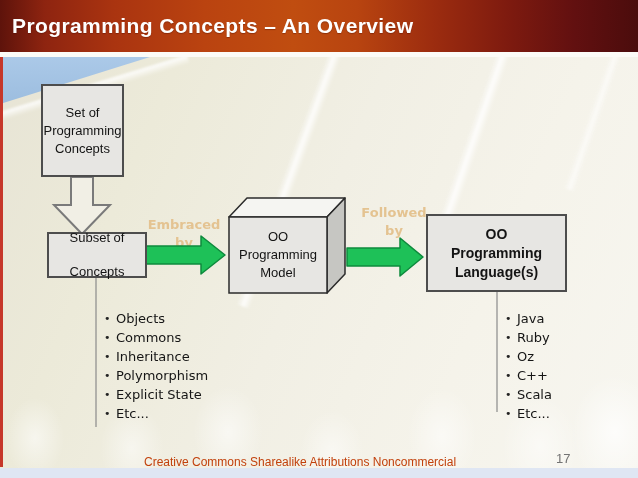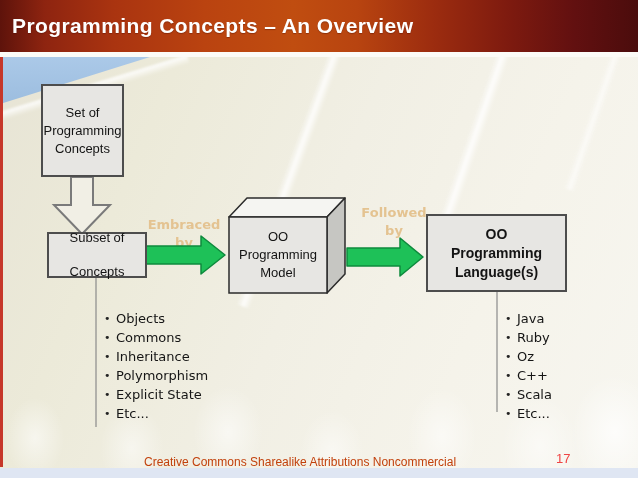--- a/index.html
+++ b/index.html
@@ -59,21 +59,21 @@
   .model-text span{display:block;}
 
   .bullets{position:absolute;z-index:8;font-family:"DejaVu Sans",sans-serif;font-size:13px;color:#151515;}
   .bullets-left{left:104px;top:309px;}
   .bullets-right{left:505px;top:309px;}
   .bullet-row{height:19px;display:flex;align-items:center;}
   .dot{width:12px;font-size:11px;color:#222;}
 
   .footer-text{position:absolute;left:144px;top:455px;z-index:8;font-size:12px;color:#c2410c;
     font-family:"Liberation Sans",sans-serif;}
-  .page-number{position:absolute;left:556px;top:451px;z-index:8;font-size:13px;color:#ef4444;
+  .page-number{position:absolute;left:556px;top:451px;z-index:8;font-size:13px;color:#737373;
     font-family:"Liberation Sans",sans-serif;}
 </style>
 </head>
 <body>
 
 <div class="slide">
 
   <div class="body-bg"></div>
   <div class="sky-wedge"></div>
   <div class="wedge-edge"></div>

